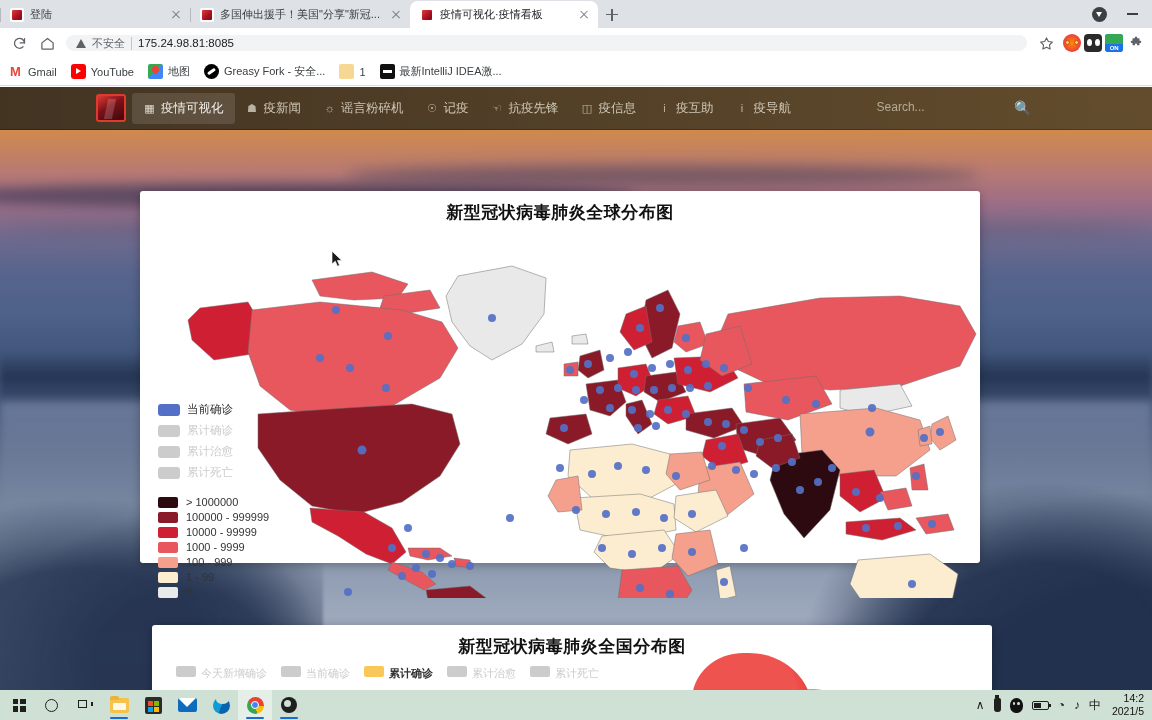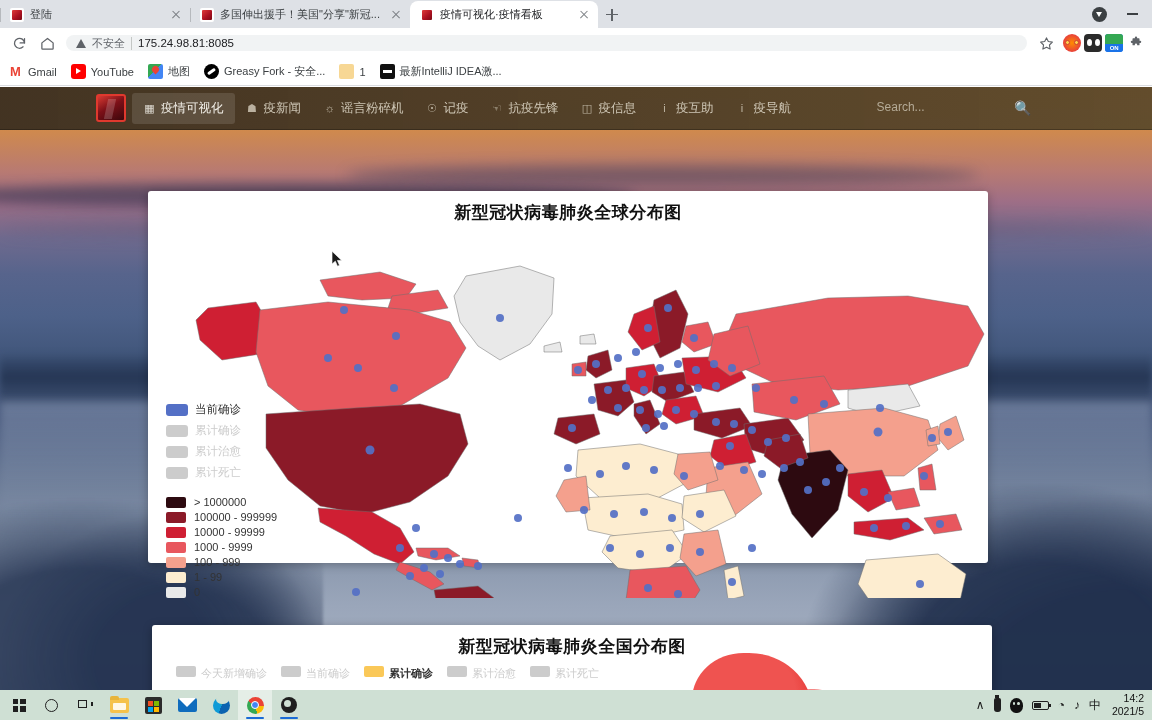--- a/index.html
+++ b/index.html
@@ -195,21 +195,21 @@
     font-family: "Liberation Sans", sans-serif;
   }
   .searchbox::placeholder { color: #b5ab97; }
   .search-ico { color: #ddd5c4; font-size: 14px; }
 
   
   .card {
     position: absolute; background: #fff; border-radius: 3px;
     box-shadow: 0 2px 10px rgba(0,0,0,.28);
   }
-  #card-world { left: 148px; top: 104px; width: 840px; height: 372px; }
+  #card-world { left: 140px; top: 104px; width: 840px; height: 372px; }
   #card-china { left: 152px; top: 538px; width: 840px; height: 120px; overflow: hidden; }
   .card-title {
     text-align: center; font-size: 17px; font-weight: bold; color: #111;
     padding-top: 10px; letter-spacing: .5px;
   }
   .map-area { position: relative; width: 100%; height: 100%; }
 
   
   .toggle-legend { position: absolute; left: 18px; top: 178px; }
   .tg-row { display: flex; align-items: center; gap: 7px; margin-bottom: 6px; }

